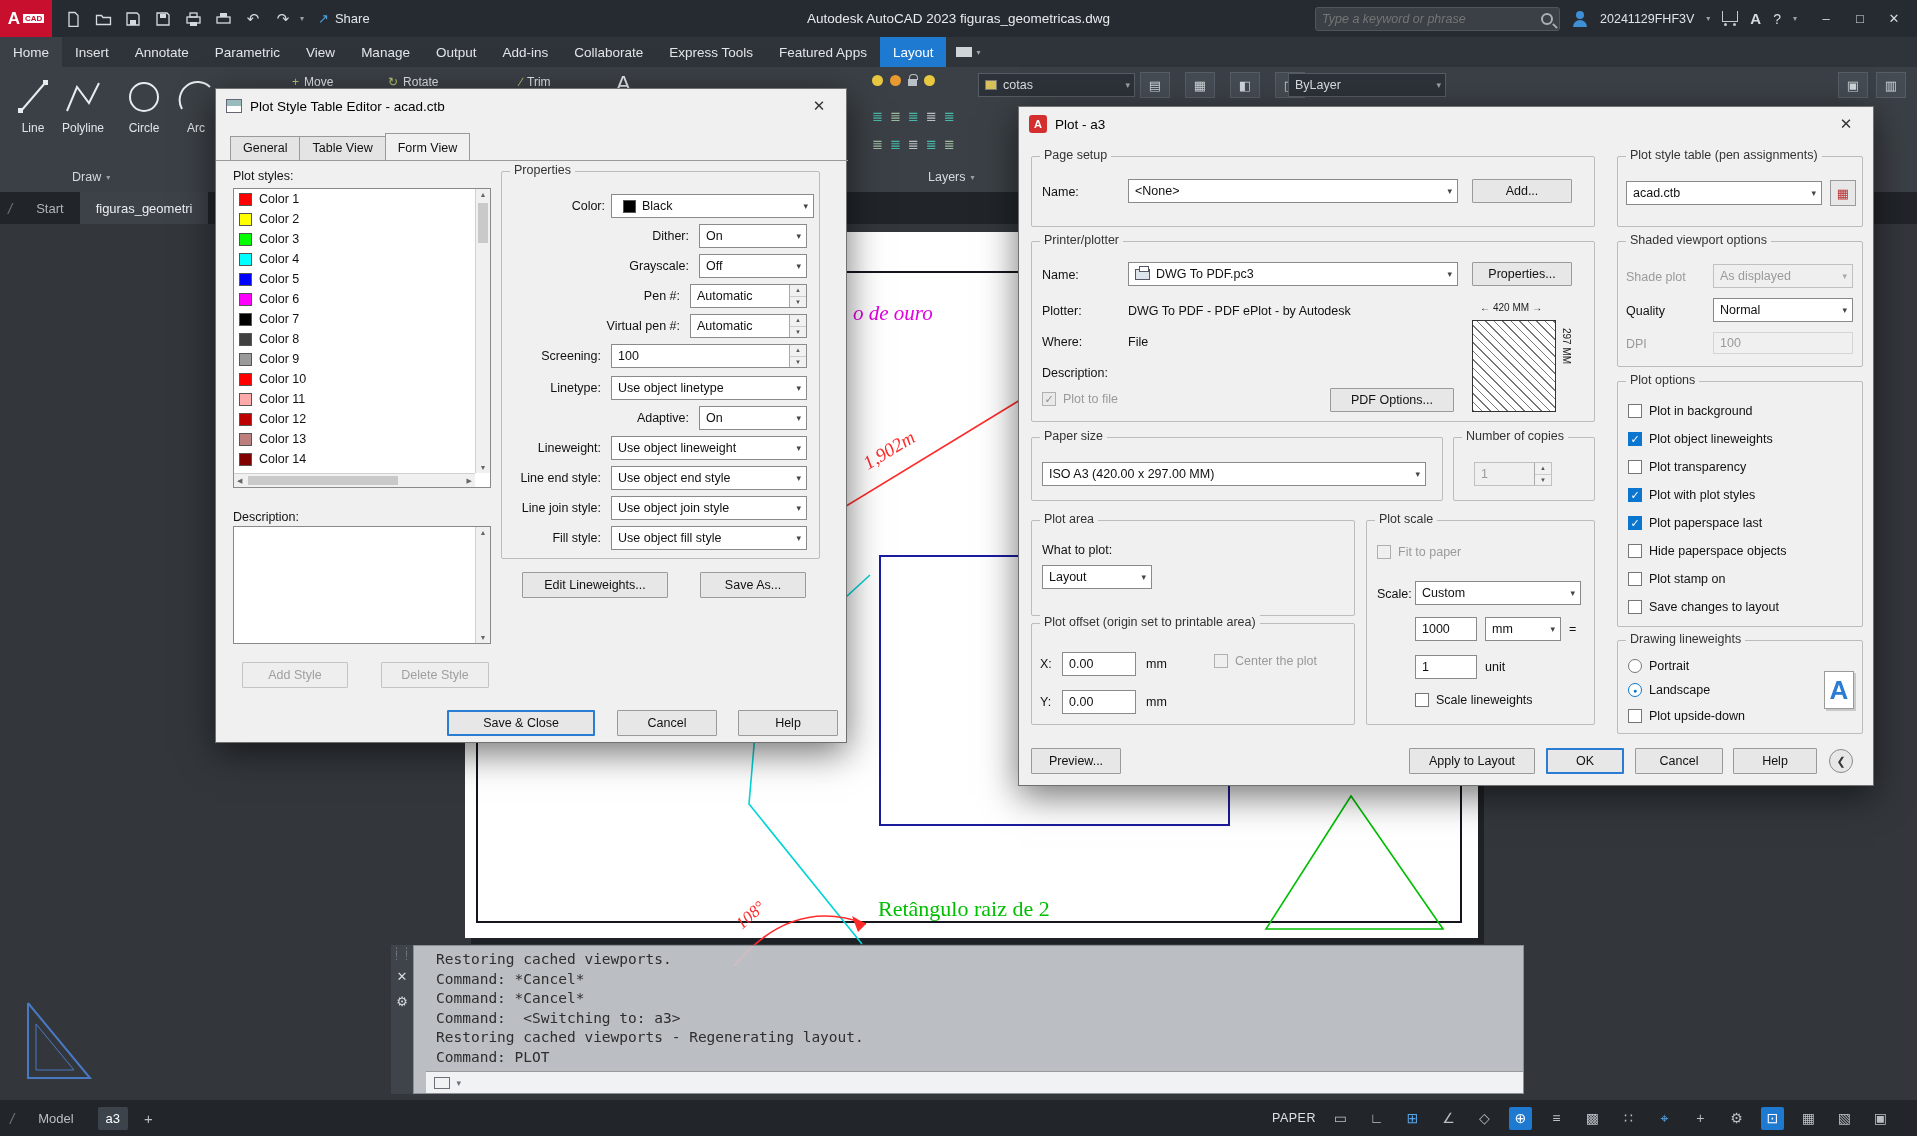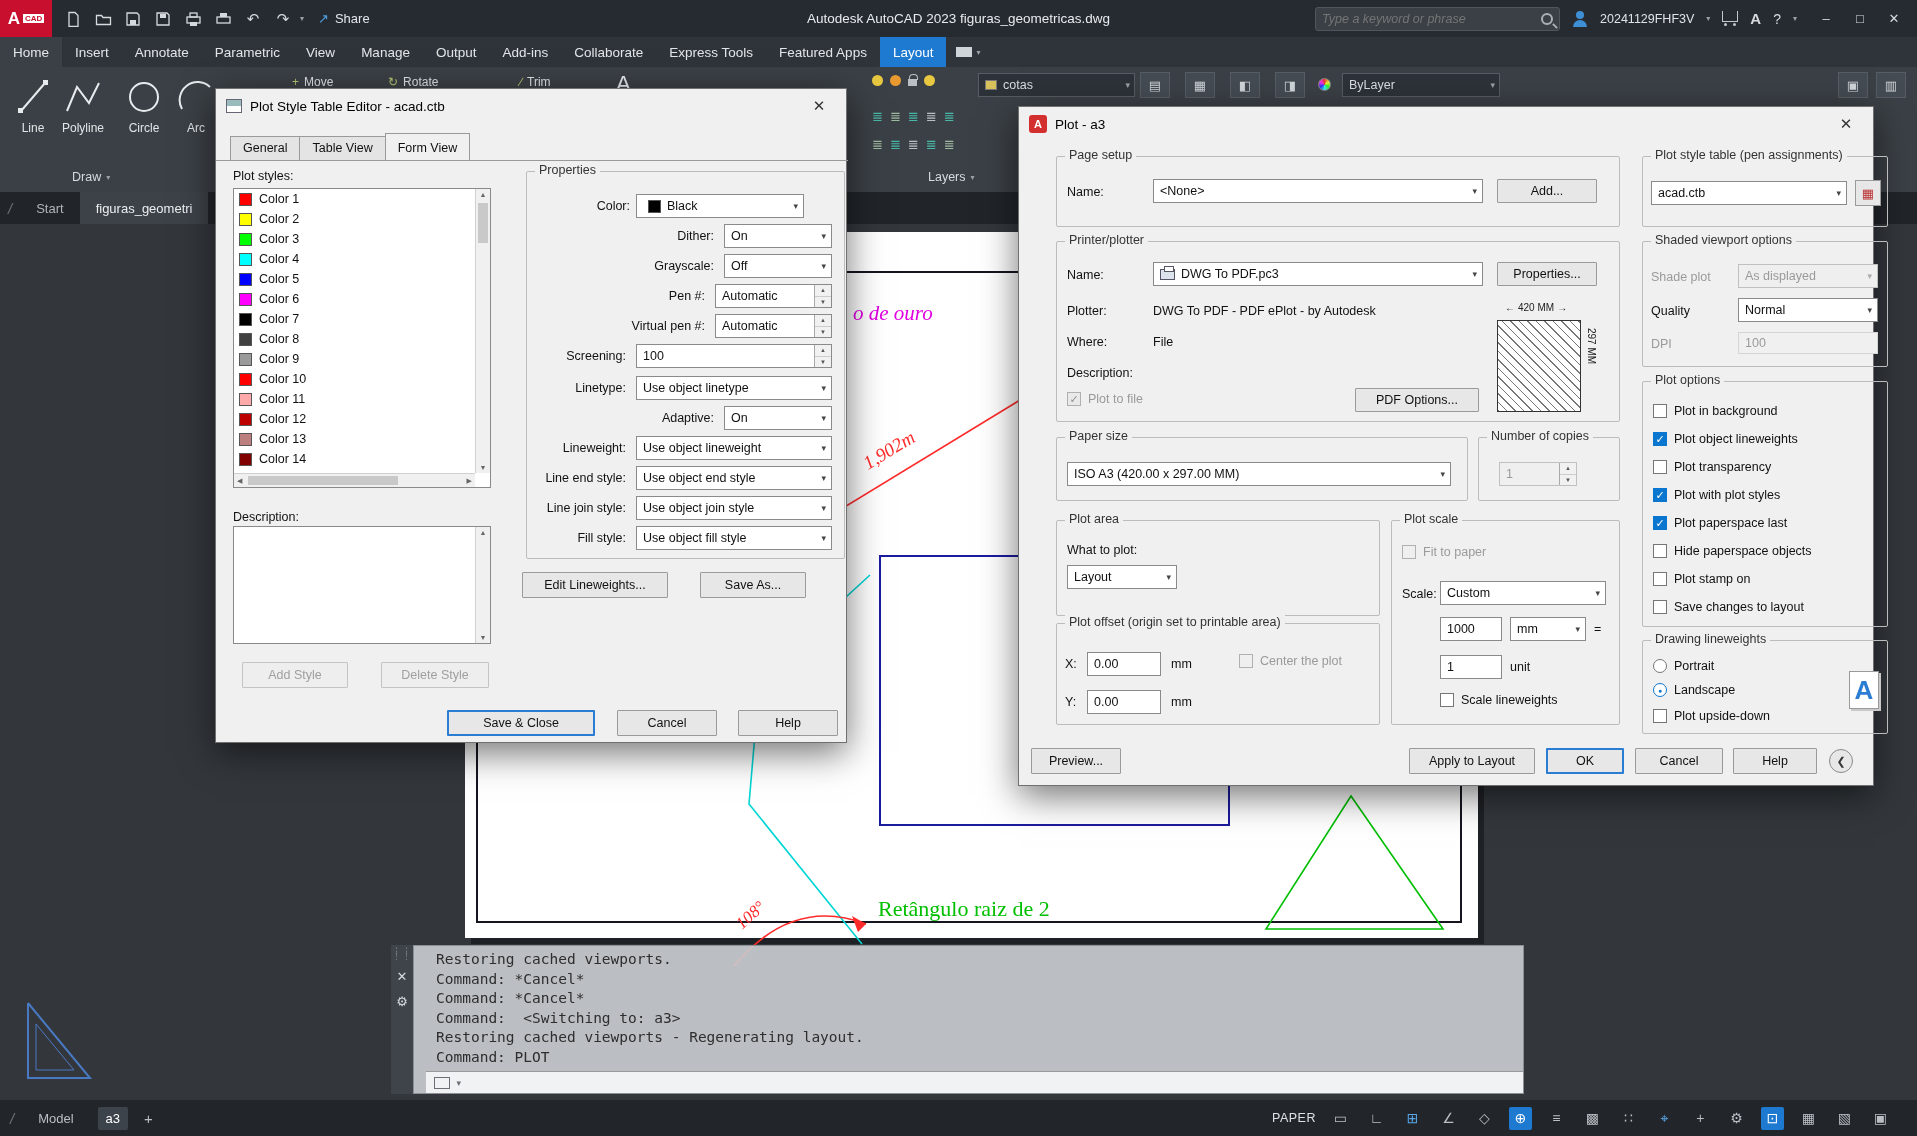--- a/index.html
+++ b/index.html
@@ -92,21 +92,21 @@
   .sb-right { position:absolute; left:1272px; top:0; height:100%; display:flex; align-items:center; gap:13px; }
   .sb-paper { font-size:12.5px; color:#dde1e5; letter-spacing:0.5px; }
   .sb-ico { width:23px; height:23px; display:flex; align-items:center; justify-content:center; font-size:14px; color:#b9bfc5; }
   .sb-ico.bluebg { background:#1e7ad1; color:#fff; border-radius:2px; }
   .sb-ico.bluegl { color:#58a6e8; }
 
   
   .dialog { position:absolute; background:#f0f0f0; border:1px solid #707070; box-shadow:0 10px 34px rgba(0,0,0,0.55); }
   .dlg-title { height:34px; display:flex; align-items:center; padding:0 10px; gap:8px; font-size:13.5px; color:#000; }
   .dlg-close { margin-left:auto; width:34px; height:34px; display:flex; align-items:center; justify-content:center; font-size:15px; color:#333; }
-  .group { position:absolute; border:1px solid #bcbcbc; border-radius:2px;margin-left:25px; }
+  .group { position:absolute; border:1px solid #bcbcbc; border-radius:2px; }
   .glabel { position:absolute; top:-9px; left:8px; background:#f0f0f0; padding:0 4px; font-size:12.5px; color:#333; white-space:nowrap; }
   .lab { position:absolute; font-size:12.5px; color:#111; white-space:nowrap; }
   .lab.dis { color:#9a9a9a; }
   .combo { position:absolute; height:24px; background:#fff; border:1px solid #8a8a8a; display:flex; align-items:center; gap:6px; padding:0 20px 0 6px; font-size:12.5px; overflow:hidden; white-space:nowrap; }
   .combo::after { content:"▾"; position:absolute; right:5px; font-size:9px; color:#444; }
   .combo.dis { background:#efefef; color:#9a9a9a; border-color:#c0c0c0; }
   .combo.dis::after { color:#aaa; }
   .field { position:absolute; height:24px; background:#fff; border:1px solid #8a8a8a; display:flex; align-items:center; padding:0 6px; font-size:12.5px; }
   .field.dis { background:#efefef; color:#9a9a9a; border-color:#c0c0c0; }
   .spinbox { position:absolute; height:24px; background:#fff; border:1px solid #8a8a8a; font-size:12.5px; }
@@ -329,21 +329,21 @@
   <div class="rbtn" style="left:1185px; top:5px;">
       <span>▦</span>
     </div>
   <div class="rbtn" style="left:1230px; top:5px;">
       <span>◧</span>
     </div>
   <div class="rbtn" style="left:1275px; top:5px;">
       <span>◨</span>
     </div>
   <span class="color-dot" style="position:absolute; left:1318px; top:11px;"></span>
-  <div class="dark-combo" style="left:1342px; top:6px; width:158px;">
+  <div class="dark-combo" style="left:1288px; top:6px; width:158px;">
     <span>ByLayer</span>
   </div>
   <div class="rbtn" style="left:1838px; top:5px;">
       <span>▣</span>
     </div>
   <div class="rbtn" style="left:1876px; top:5px;">
       <span>▥</span>
     </div>
 </div>
 
@@ -503,21 +503,21 @@
   <div class="desc-box" style="left:17px; top:437px; width:258px; height:118px;">
     <div class="vscroll" style="right:0; top:0; bottom:0;"></div>
   </div>
   <div class="btn disbtn" style="left:26px; top:573px; width:106px; height:26px;">Add Style</div>
   <div class="btn disbtn" style="left:165px; top:573px; width:108px; height:26px;">Delete Style</div>
 
   <div class="group" style="left:285px; top:82px; width:319px; height:388px;">
     <span class="glabel">Properties</span>
 
     <span class="lab" style="right:214px; top:27px;">Color:</span>
-    <div class="combo" style="left:109px; top:22px; width:168px;padding-left:11px;">
+    <div class="combo" style="left:109px; top:22px; width:203px;padding-left:11px;">
       <span class="swatch" style="background:#000;"></span>
       <span>Black</span>
     </div>
 
     <span class="lab" style="right:130px; top:57px;">Dither:</span>
     <div class="combo" style="left:197px; top:52px; width:108px;">
         <span>On</span>
       </div>
 
     <span class="lab" style="right:130px; top:87px;">Grayscale:</span>

